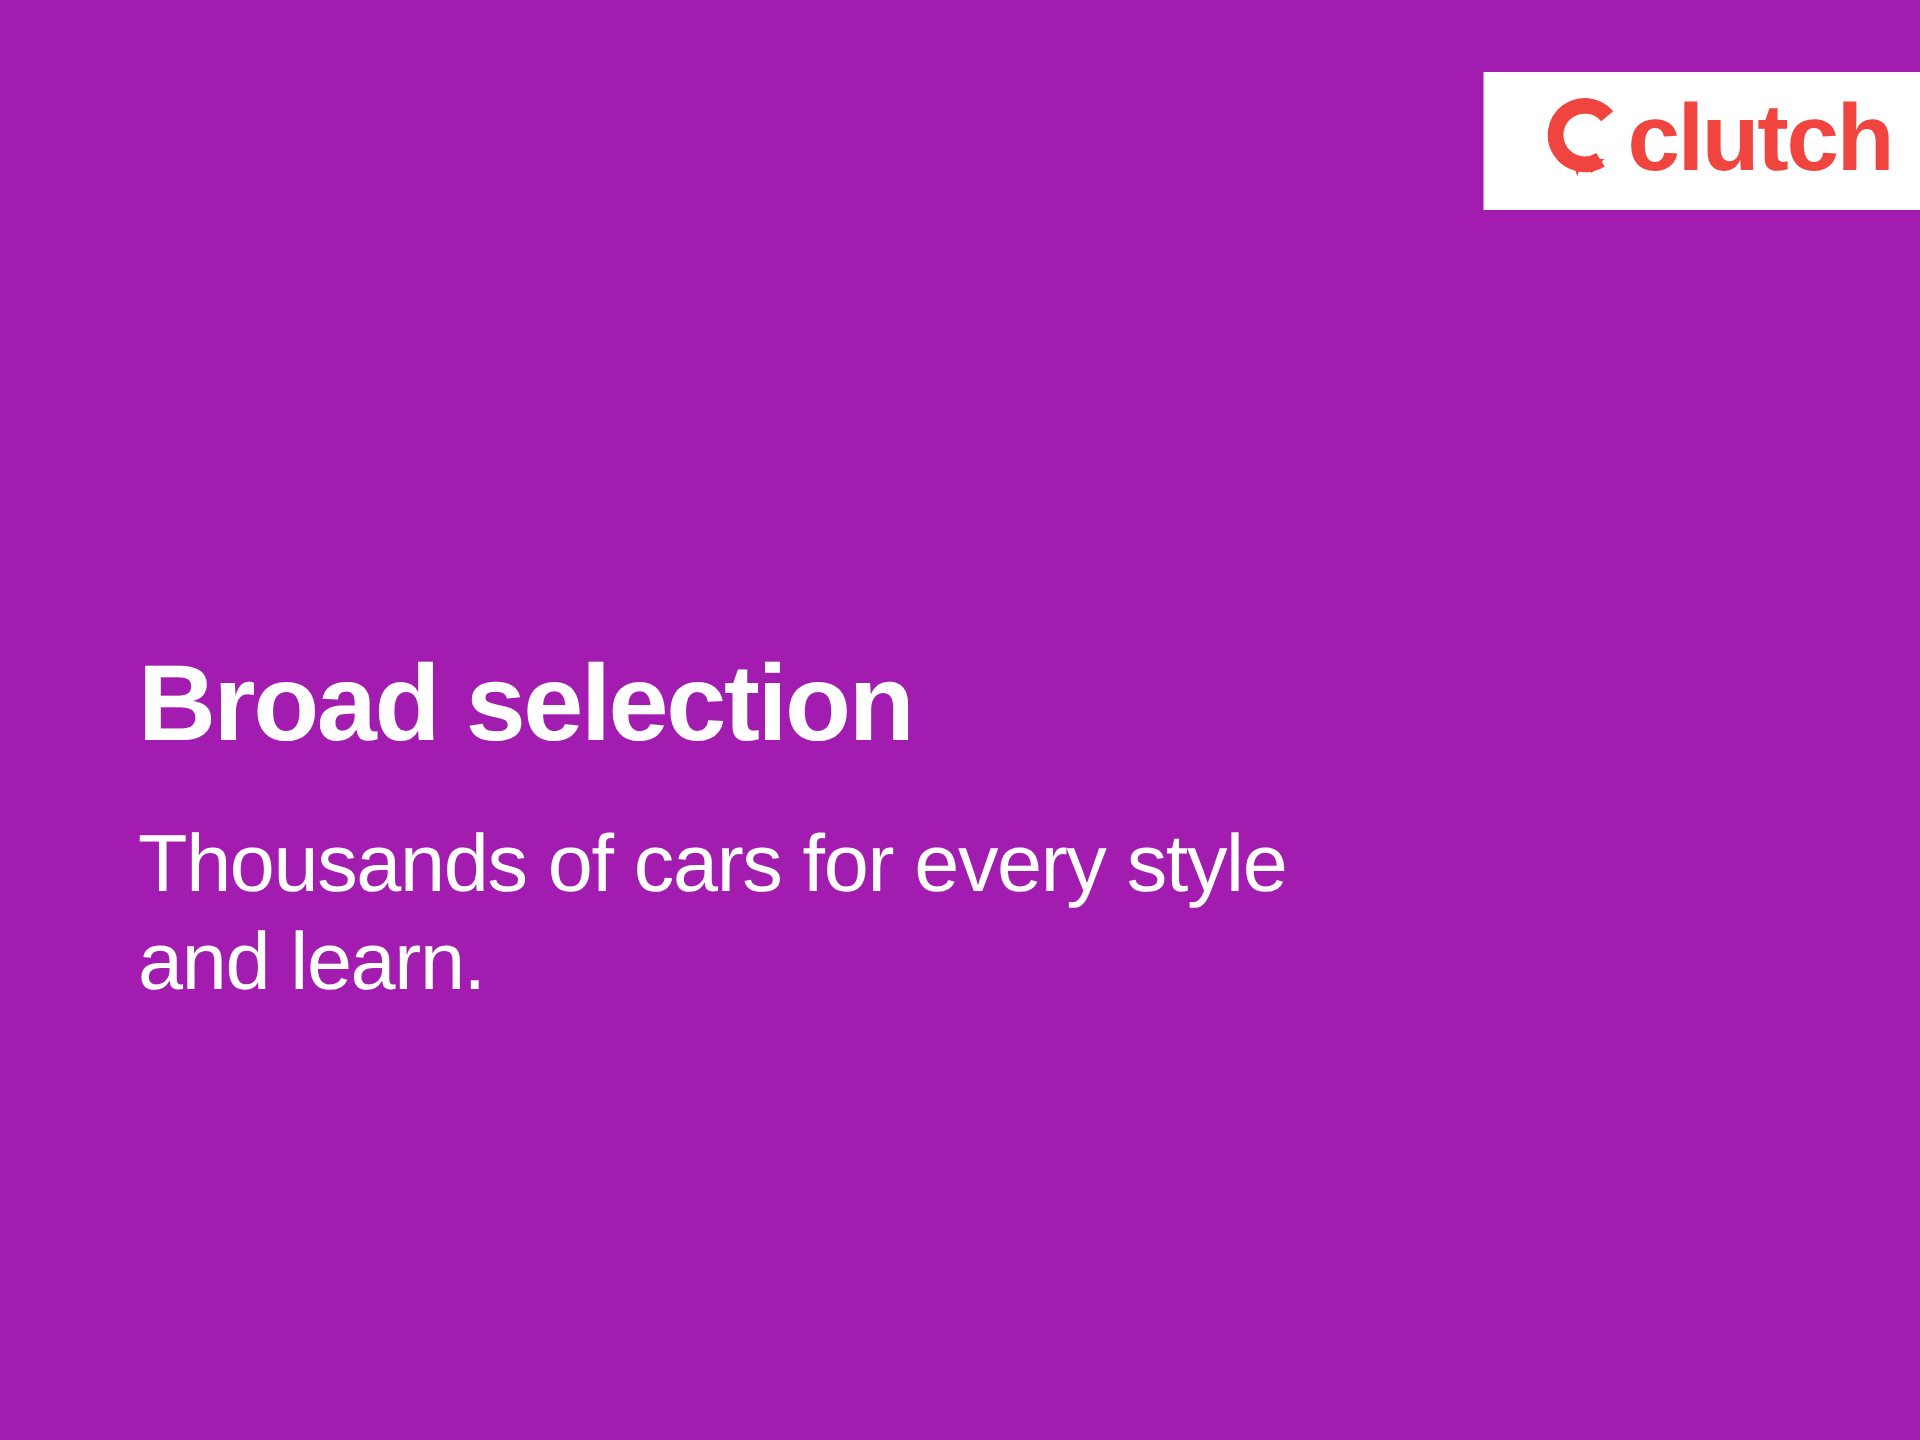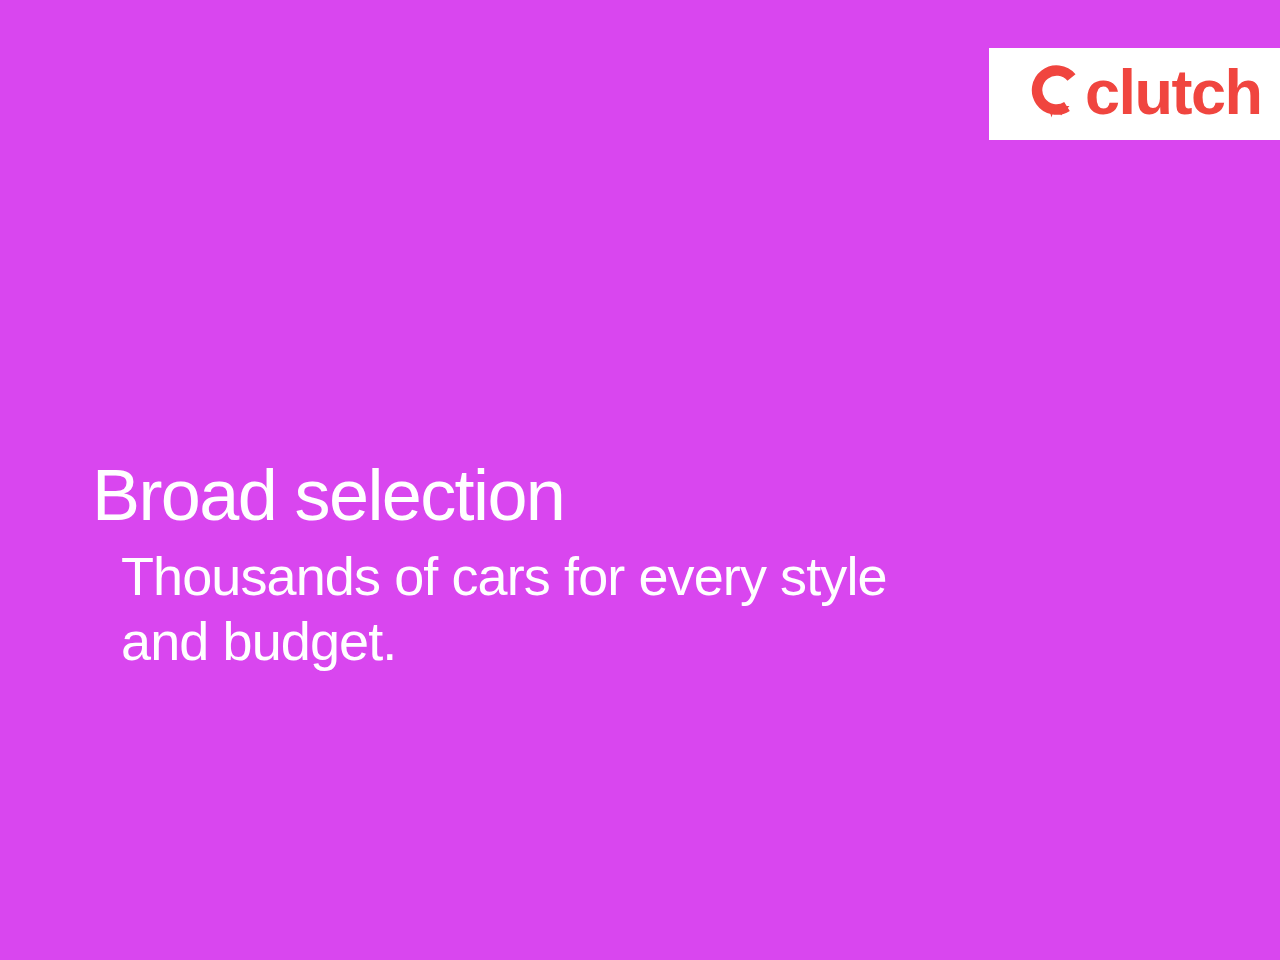--- a/index.html
+++ b/index.html
@@ -12,21 +12,21 @@
     height: 960px;
     overflow: hidden;
     font-family: "Liberation Sans", sans-serif;
     -webkit-font-smoothing: antialiased;
   }
 
   #slide {
     position: relative;
     width: 1280px;
     height: 960px;
-    background: #d946ef;
+    background: #a21caf;
     overflow: hidden;
   }
 
   
   #logo-plate {
     position: absolute;
     left: 989px;
     top: 48px;
     width: 300px;          
     height: 92px;
@@ -72,41 +72,41 @@
     font-weight: 400;
     letter-spacing: -0.6px;
     color: #FFFFFF;
     line-height: 1.15;
     white-space: nowrap;
   }
 
   #headline {
     position: absolute;
     left: 92px;
-    top: 458px;
+    top: 432px;
     font-size: 72px;
-    font-weight: 400;
+    font-weight: 700;
     letter-spacing: -1.6px;
     color: #FFFFFF;
     line-height: 1.05;
     white-space: nowrap;
   }
 
   #subhead {
     position: absolute;
     left: 92px;
     top: 544px;
     font-size: 54px;
     font-weight: 400;
     letter-spacing: -0.9px;
     color: #FFFFFF;
     line-height: 1.2;
     max-width: 960px;
   }
-  #subhead .line { display: block; white-space: nowrap; margin-left: 29px; }
+  #subhead .line { display: block; white-space: nowrap; }
 </style>
 </head>
 <body>
 
 <div id="slide">
 
   <div id="logo-plate">
     <div id="logo-lockup">
 
       <span id="logo-mark">
@@ -123,16 +123,16 @@
 
       <span id="logo-wordmark">clutch</span>
     </div>
   </div>
 
 
   <div id="headline">Broad selection</div>
 
   <div id="subhead">
     <span class="line">Thousands of cars for every style</span>
-    <span class="line">and budget.</span>
+    <span class="line">and learn.</span>
   </div>
 
 </div>
 
 </body></html>

